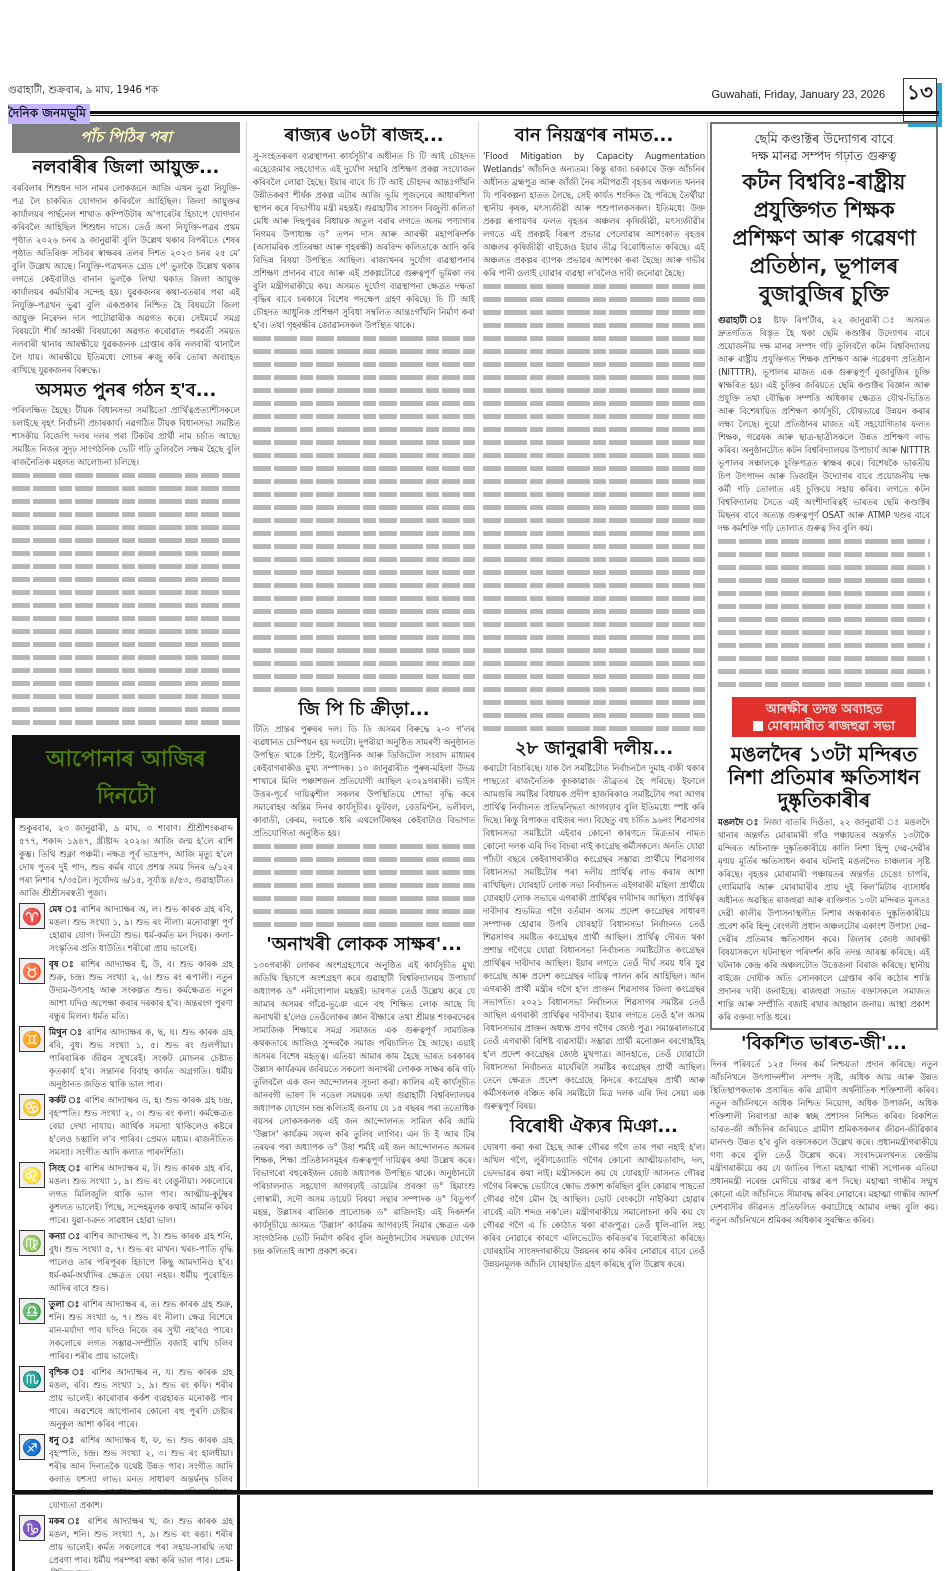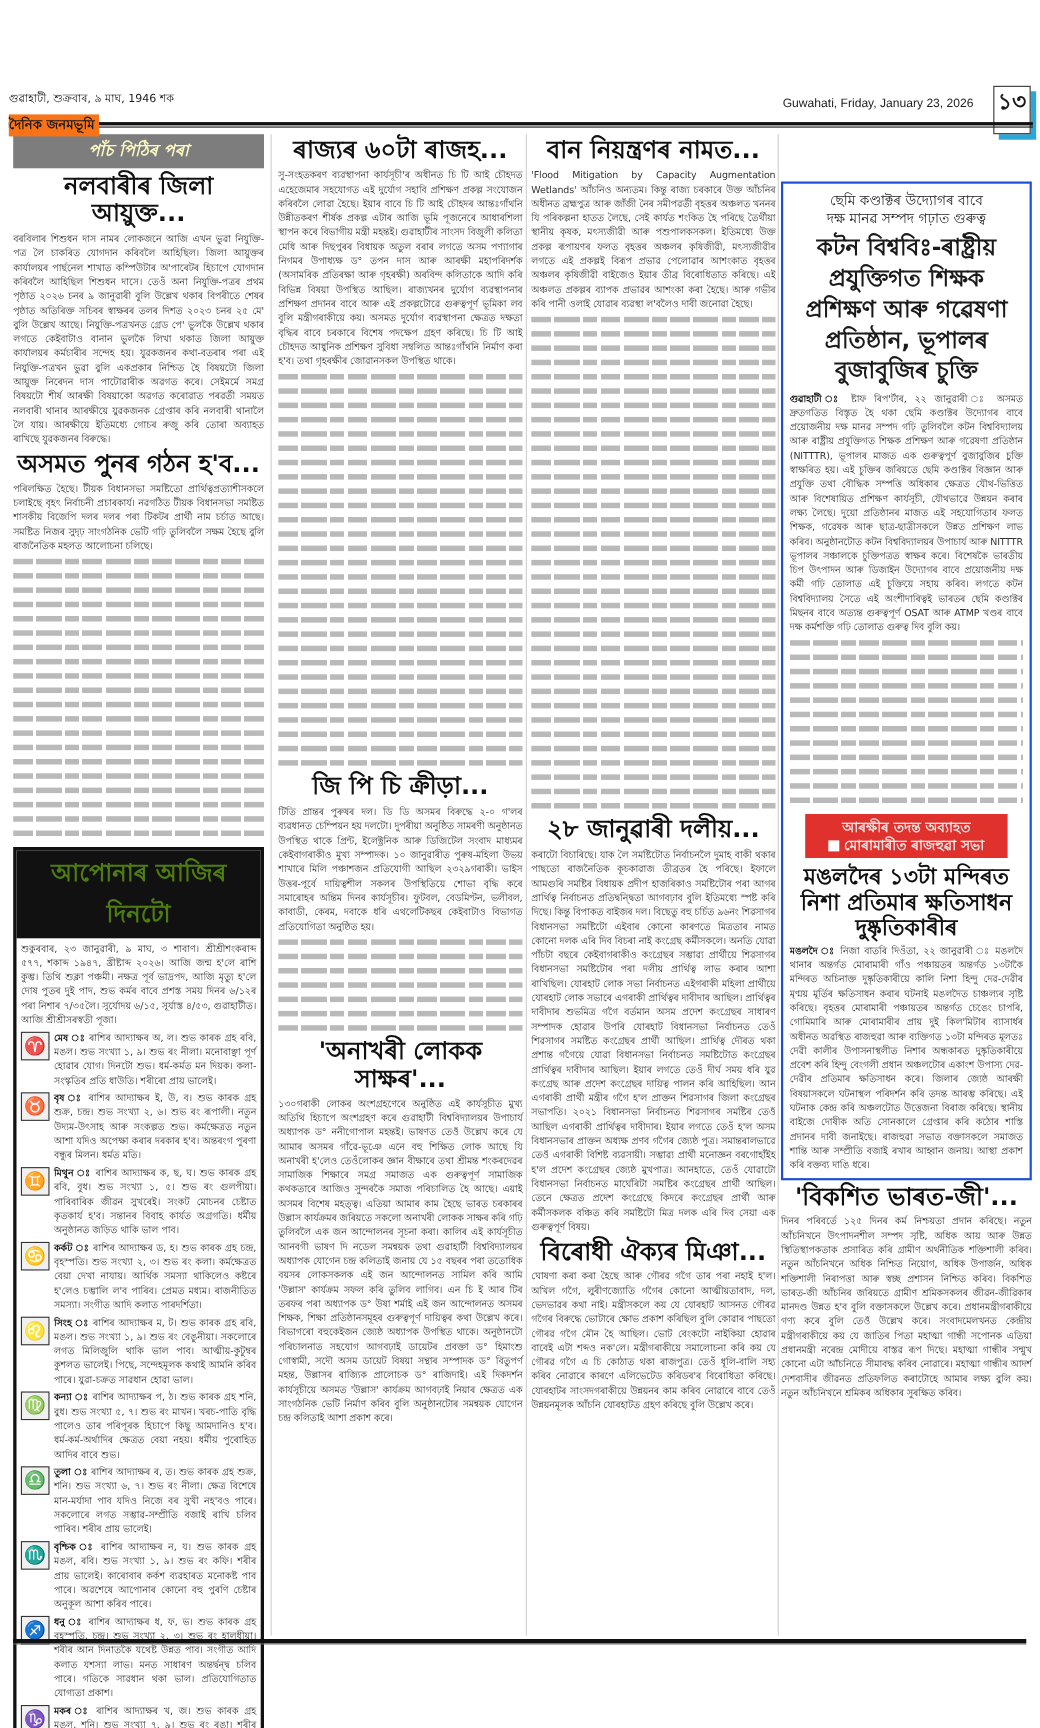--- a/index.html
+++ b/index.html
@@ -5,49 +5,49 @@
   * { box-sizing: border-box; margin: 0; padding: 0; }
   html, body { width: 945px; height: 1571px; background: #ffffff; overflow: hidden; }
   body { font-family: "DejaVu Serif", serif; color: #1a1a1a; position: relative; }
 
   .page { position: absolute; left: 0; top: 0; width: 945px; height: 1571px; }
 
   
   .hdr-left { position: absolute; left: 8px; top: 82px; font-size: 10px; font-family: "DejaVu Sans", sans-serif; }
   .hdr-right { position: absolute; right: 60px; top: 88px; font-size: 11px; font-family: "Liberation Sans", sans-serif; color: #222; }
   .page-num { position: absolute; right: 8px; top: 78px; width: 34px; height: 44px; border: 1px solid #333; background: #fff; font-size: 20px; font-weight: bold; text-align: center; line-height: 26px; font-family: "DejaVu Sans", sans-serif; box-shadow: 5px 5px 0 #2aa6d9; }
-  .paper-name { position: absolute; left: 8px; top: 104px; font-size: 12px; font-weight: bold; font-family: "DejaVu Sans", sans-serif; background: #f97316; padding-right: 4px; z-index: 2; }
+  .paper-name { position: absolute; left: 8px; top: 104px; font-size: 12px; font-weight: bold; font-family: "DejaVu Sans", sans-serif; background: #c4b5fd; padding-right: 4px; z-index: 2; }
   .hdr-rule { position: absolute; left: 8px; right: 6px; top: 111px; height: 5px; border-top: 3px solid #111; border-bottom: 1px solid #111; }
 
   
   .col { position: absolute; top: 122px; }
   .col-left { left: 12px; width: 228px; }
   .col-mid1 { left: 253px; width: 222px; }
   .col-mid2 { left: 483px; width: 222px; }
   .col-right { left: 710px; width: 228px; }
 
   .kicker-box { background: #7d7d7d; color: #fef9c3; text-align: center; font-size: 15px; font-style: italic; font-weight: bold; padding: 3px 12px; margin-bottom: 4px; font-family: "DejaVu Sans", sans-serif; }
   .headline { font-family: "DejaVu Sans", sans-serif; font-weight: bold; text-align: center; line-height: 1.15; color: #111; }
-  .hl-lg { font-size: 22px; margin: 3px 0 4px; }
+  .hl-lg { font-size: 18px; margin: 3px 0 4px; }
   .hl-md { font-size: 20px; margin: 4px 0 4px; }
   .body-text { font-size: 8.6px; line-height: 13px; text-align: justify; color: #333; font-family: "DejaVu Sans", sans-serif; letter-spacing: -0.1px; }
   .filler { display: block; }
   .filler span { display: block; height: 13px; background: repeating-linear-gradient(90deg, #5a5a5a 0 18px, transparent 18px 21px, #5a5a5a 21px 44px, transparent 44px 47px, #5a5a5a 47px 60px, transparent 60px 63px); opacity: 0.42; margin-bottom: 0; background-size: 100% 5px; background-repeat: no-repeat; background-position: 0 4px; }
 
   
   .horo { border: 3px solid #111; margin-top: 6px; padding: 0 4px 6px; }
   .horo-title { background: #111; color: #4d7c0f; font-size: 22px; font-weight: bold; text-align: center; margin: 0 -4px 4px; padding: 3px 0; font-family: "DejaVu Sans", sans-serif; }
   .horo-intro { font-size: 8.6px; line-height: 13px; font-family: "DejaVu Sans", sans-serif; color: #333; text-align: justify; }
   .sign { display: flex; gap: 4px; margin-top: 3px; }
   .sign-icon { flex: 0 0 26px; height: 26px; border: 1px solid #333; display: flex; align-items: center; justify-content: center; font-size: 16px; color: #444; background: #f0f0f0; }
   .sign-text { font-size: 8.6px; line-height: 13px; font-family: "DejaVu Sans", sans-serif; color: #333; text-align: justify; }
   .sign-text b { color: #111; }
 
   
-  .boxed { border: 2px solid #1d4ed8; padding: 6px 6px 4px; margin-top: 43px; }
+  .boxed { border: 2px solid #737373; padding: 6px 6px 4px; }
   .boxed .kicker { font-size: 12.5px; text-align: center; line-height: 17px; font-family: "DejaVu Sans", sans-serif; color: #222; }
   .boxed .hl-big { font-size: 21px; font-weight: bold; text-align: center; line-height: 28px; font-family: "DejaVu Sans", sans-serif; margin: 4px 0 6px; }
   .red-banner { background: #e1312c; color: #e5e5e5; text-align: center; font-size: 12.5px; font-weight: bold; line-height: 17px; padding: 3px 0; margin: 6px 14px 6px; font-family: "DejaVu Sans", sans-serif; }
   .red-banner .sq { display: inline-block; width: 10px; height: 10px; background: #fff; margin-right: 4px; vertical-align: -1px; }
 
   .dateline { font-weight: bold; color: #111; }
   .bottom-rule { position: absolute; left: 12px; right: 12px; top: 1490px; height: 5px; border-top: 4px solid #111; border-bottom: 1px solid #666; }
   .sep-v { position: absolute; top: 122px; width: 1px; height: 1365px; background: #cfcfcf; }
 </style>
 </head>

